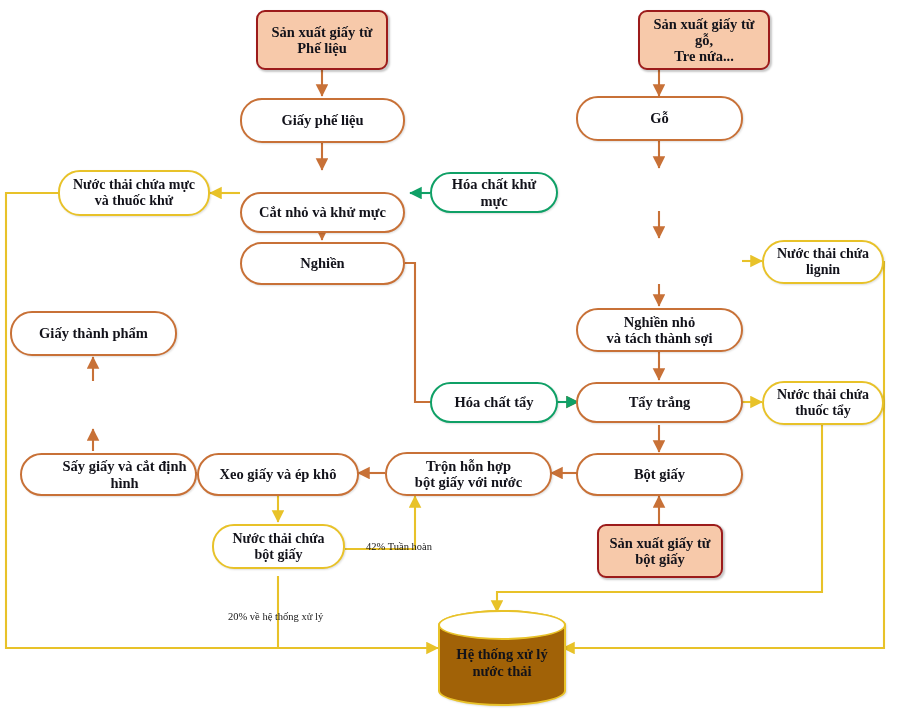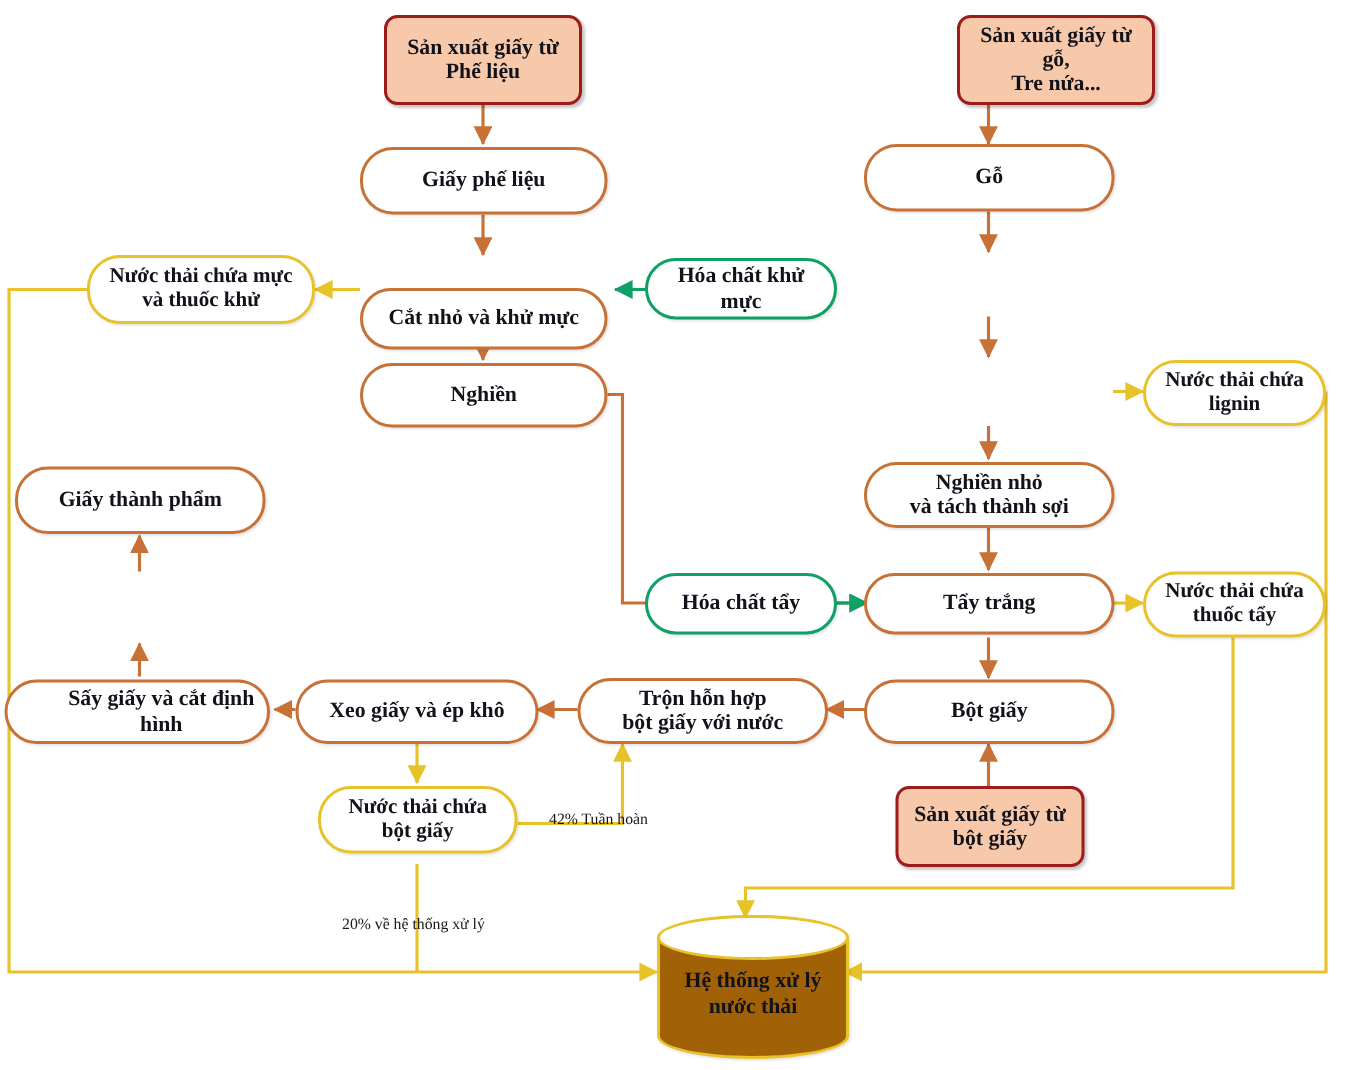--- a/index.html
+++ b/index.html
@@ -185,21 +185,21 @@
 
   <div class="node chem" style="left:430px;top:382px;width:128px;height:41px;">
     <span>Hóa chất tẩy</span>
   </div>
 
   <div class="node waste" style="left:762px;top:381px;width:122px;height:44px;">
     <span>Nước thải chứa<br>thuốc tẩy</span>
   </div>
 
 
-  <div class="node proc" style="left:3px;top:453px;width:177px;height:43px;padding-left:32px;">
+  <div class="node proc" style="left:20px;top:453px;width:177px;height:43px;padding-left:32px;">
     <span>Sấy giấy và cắt định hình</span>
   </div>
 
   <div class="node proc" style="left:197px;top:453px;width:162px;height:43px;">
     <span>Xeo giấy và ép khô</span>
   </div>
 
   <div class="node proc" style="left:385px;top:452px;width:167px;height:44px;">
     <span>Trộn hỗn hợp<br>bột giấy với nước</span>
   </div>

